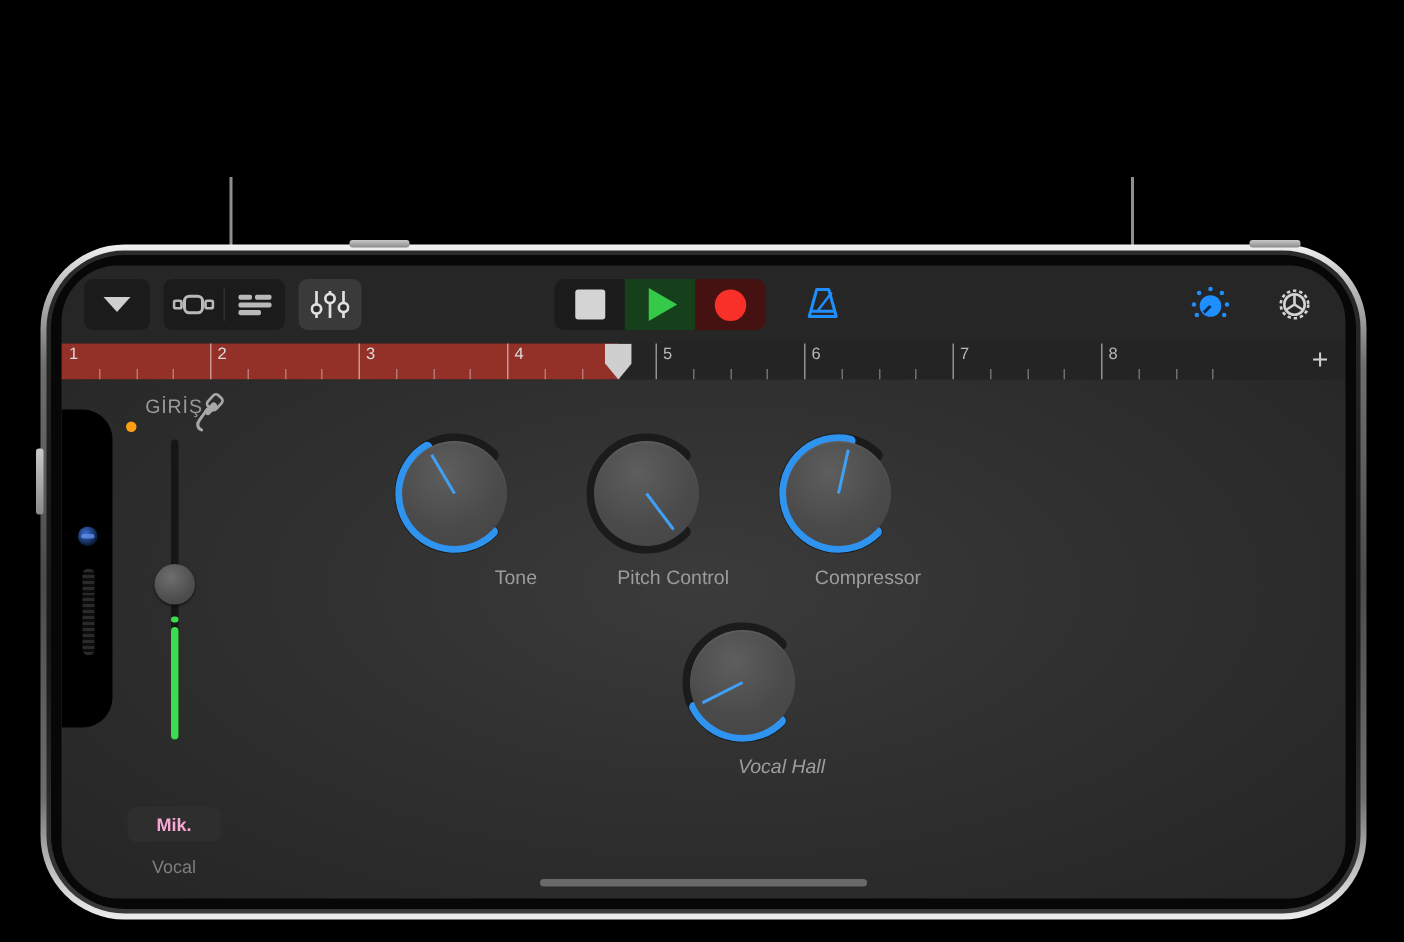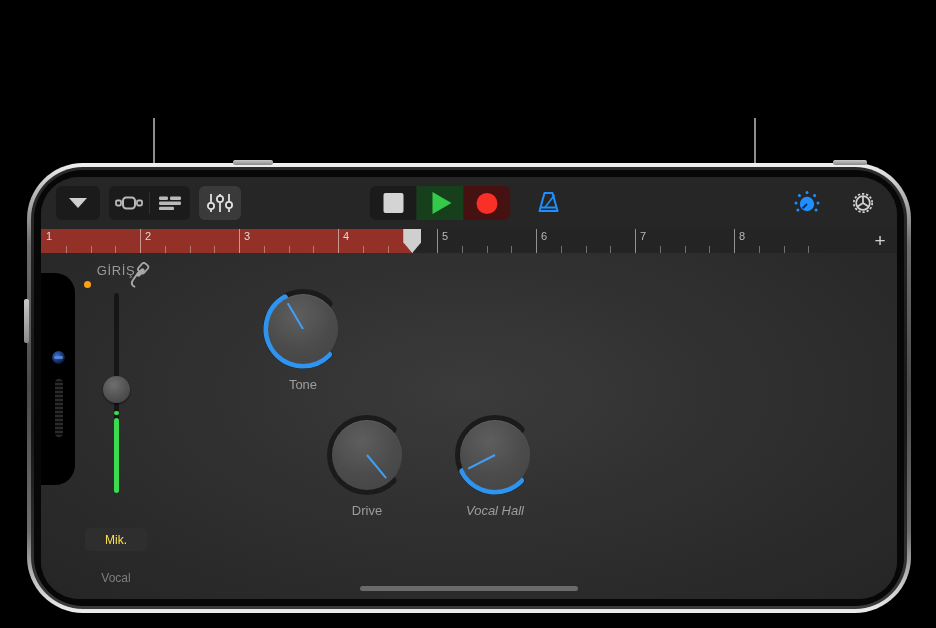--- a/index.html
+++ b/index.html
@@ -97,34 +97,34 @@
   .cable { position:absolute; left:86px; top:9px; width:24px; height:26px; }
 
   .fader { position:absolute; left:50%; transform:translateX(-50%); top:40px; width:30px; height:200px; }
   .fader .slot { position:absolute; left:13px; top:0; width:5px; height:200px; background:#161616; border-radius:3px; }
   .fader .meter { position:absolute; left:13px; width:5px; background:#3bdd4e; border-radius:3px; }
   .fader .meter.tick { height:4px; }
   .fader .knob { position:absolute; left:2px; width:27px; height:27px; border-radius:50%;
                  background:radial-gradient(circle at 40% 32%,#6e6e6e,#4f4f4f 60%,#3f3f3f 100%);
                  box-shadow:0 1px 2px rgba(0,0,0,.6); }
 
-  .smallbtn { position:absolute; left:50%; transform:translateX(-50%); bottom:48px;
+  .smallbtn { position:absolute; left:50%; transform:translateX(-50%); bottom:38px;
               width:62px; height:23px; border-radius:5px; background:#2e2e2e;
-              color:#fde047; font-size:12px; display:flex; align-items:center; justify-content:center; }
+              color:#f9a8d4; font-size:12px; display:flex; align-items:center; justify-content:center;font-weight:bold; }
   .smalllbl { position:absolute; left:50%; transform:translateX(-50%); bottom:14px;
               font-size:12px; color:#7e7e7e; }
 
   
   .knobs { position:absolute; left:150px; right:150px; top:0; bottom:0; }
   .knob-cell { position:absolute; width:110px; text-align:center; }
   .knob-art { position:relative; width:88px; height:88px; margin:0 auto; }
   .knob-face { position:absolute; left:9px; top:9px; width:70px; height:70px; border-radius:50%;
      background:radial-gradient(circle at 42% 30%,#5e5e5e,#4b4b4b 55%,#434343 100%);
      box-shadow:inset 0 1px 1px rgba(255,255,255,.08); }
-  .knob-lbl { margin-top:4px; font-size:13px; color:#9d9d9d; }
+  .knob-lbl { margin-top:4px; font-size:13px; color:#9d9d9d;text-align:right; }
 
   .hint { position:absolute; left:50%; transform:translateX(-50%); bottom:8px;
           width:218px; height:5px; border-radius:3px; background:#6a6a6a; }
 </style>
 </head>
 <body>
 
 <div id="stage">
 
   <div class="callout" id="callout-input" style="left: 153px; top: 118px; height: 152px;"></div>
@@ -307,28 +307,38 @@
               <div class="knob-cell" style="left: 57px; top: 32px;">
                 <div class="knob-art"><svg width="88" height="88" viewBox="0 0 88 88">
                     <path d="M 69.45584412271572 69.45584412271572 A 36 36 0 1 1 69.45584412271569 18.54415587728426" fill="none" stroke="#1b1b1b" stroke-width="8" stroke-linecap="round"></path>
                     <path d="M 69.45584412271572 69.45584412271572 A 36 36 0 1 1 25.67450903298661 13.013287027858045" fill="none" stroke="#2f93f0" stroke-width="7" stroke-linecap="round"></path>
                     <line x1="44" y1="44" x2="28.72875752748884" y2="18.177739189881706" stroke="#3fa0f5" stroke-width="2"></line>
                   </svg><div class="knob-face"></div><svg width="88" height="88" viewBox="0 0 88 88" style="position:absolute;left:0;top:0;">
                     <line x1="44" y1="44" x2="28.72875752748884" y2="18.177739189881706" stroke="#3fa0f5" stroke-width="2"></line>
                   </svg></div>
                 <div class="knob-lbl">Tone</div>
               </div>
-              <div class="knob-cell" style="left: 121px; top: 158px;">
+              <div class="knob-cell" style="left: 185px; top: 32px;">
                 <div class="knob-art"><svg width="88" height="88" viewBox="0 0 88 88">
                     <path d="M 69.45584412271572 69.45584412271572 A 36 36 0 1 1 69.45584412271569 18.54415587728426" fill="none" stroke="#1b1b1b" stroke-width="8" stroke-linecap="round"></path>
-                    <line x1="44" y1="44" x2="63.12271969246069" y2="67.11539728327367" stroke="#3fa0f5" stroke-width="2"></line>
+                    <line x1="44" y1="44" x2="62.01260675977652" y2="67.99053975461271" stroke="#3fa0f5" stroke-width="2"></line>
                   </svg><div class="knob-face"></div><svg width="88" height="88" viewBox="0 0 88 88" style="position:absolute;left:0;top:0;">
-                    <line x1="44" y1="44" x2="63.12271969246069" y2="67.11539728327367" stroke="#3fa0f5" stroke-width="2"></line>
+                    <line x1="44" y1="44" x2="62.01260675977652" y2="67.99053975461271" stroke="#3fa0f5" stroke-width="2"></line>
                   </svg></div>
-                <div class="knob-lbl">Drive</div>
+                <div class="knob-lbl">Pitch Control</div>
+              </div>
+              <div class="knob-cell" style="left: 313px; top: 32px;">
+                <div class="knob-art"><svg width="88" height="88" viewBox="0 0 88 88">
+                    <path d="M 69.45584412271572 69.45584412271572 A 36 36 0 1 1 69.45584412271569 18.54415587728426" fill="none" stroke="#1b1b1b" stroke-width="8" stroke-linecap="round"></path>
+                    <path d="M 69.45584412271572 69.45584412271572 A 36 36 0 1 1 51.85315669027554 8.866996570205096" fill="none" stroke="#2f93f0" stroke-width="7" stroke-linecap="round"></path>
+                    <line x1="44" y1="44" x2="50.54429724189629" y2="14.722497141837579" stroke="#3fa0f5" stroke-width="2"></line>
+                  </svg><div class="knob-face"></div><svg width="88" height="88" viewBox="0 0 88 88" style="position:absolute;left:0;top:0;">
+                    <line x1="44" y1="44" x2="50.54429724189629" y2="14.722497141837579" stroke="#3fa0f5" stroke-width="2"></line>
+                  </svg></div>
+                <div class="knob-lbl">Compressor</div>
               </div>
               <div class="knob-cell" style="left: 249px; top: 158px; font-style: italic;">
                 <div class="knob-art"><svg width="88" height="88" viewBox="0 0 88 88">
                     <path d="M 69.45584412271572 69.45584412271572 A 36 36 0 1 1 69.45584412271569 18.54415587728426" fill="none" stroke="#1b1b1b" stroke-width="8" stroke-linecap="round"></path>
                     <path d="M 69.45584412271572 69.45584412271572 A 36 36 0 0 1 11.923765129218758 60.34365799062369" fill="none" stroke="#2f93f0" stroke-width="7" stroke-linecap="round"></path>
                     <line x1="44" y1="44" x2="17.269804274348967" y2="57.61971499218641" stroke="#3fa0f5" stroke-width="2"></line>
                   </svg><div class="knob-face"></div><svg width="88" height="88" viewBox="0 0 88 88" style="position:absolute;left:0;top:0;">
                     <line x1="44" y1="44" x2="17.269804274348967" y2="57.61971499218641" stroke="#3fa0f5" stroke-width="2"></line>
                   </svg></div>
                 <div class="knob-lbl">Vocal Hall</div>

